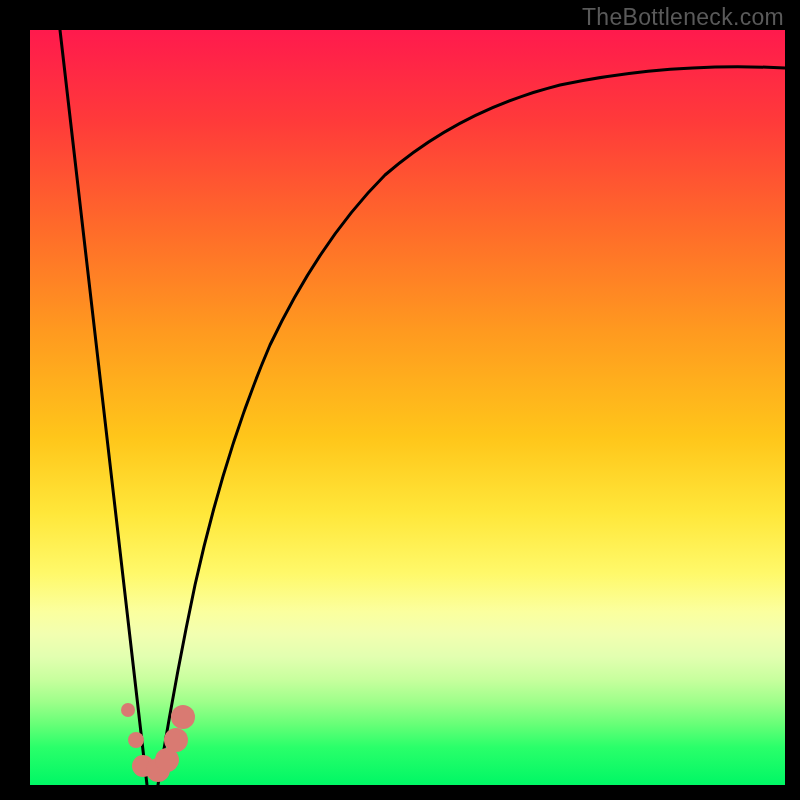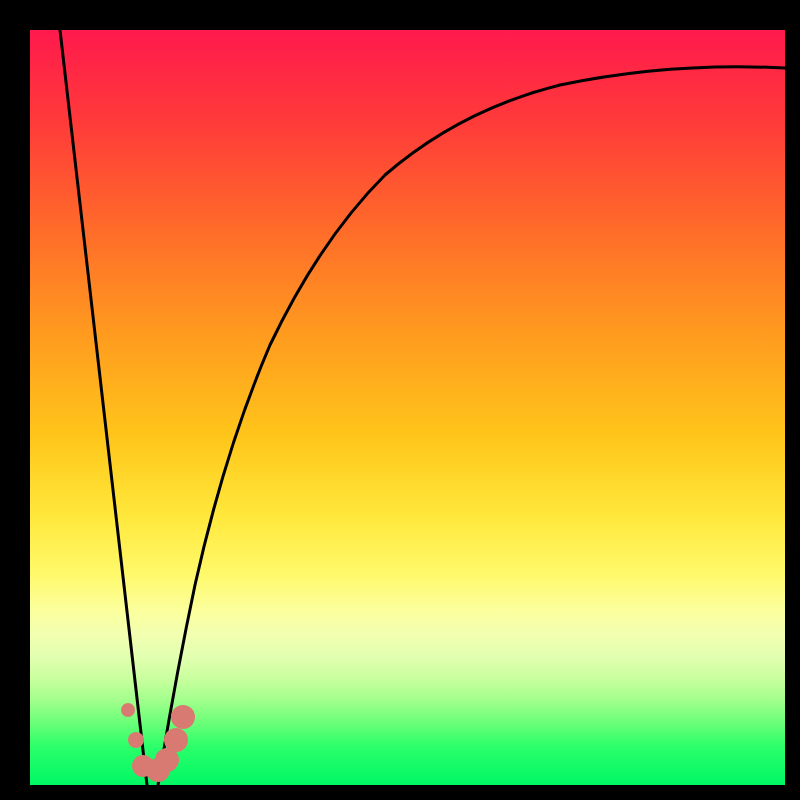--- a/index.html
+++ b/index.html
@@ -55,20 +55,21 @@
     top: 0;
     width: 755px;
     height: 755px;
     overflow: visible;
   }
 </style>
 </head>
 <body>
 
 <div class="frame">
+  <div class="watermark">TheBottleneck.com</div>
 
   <div class="plot-area">
     <svg class="curve" viewBox="0 0 755 755" preserveAspectRatio="none">
 
       <path d="M 30 0 L 117 755" stroke="#000" stroke-width="3" fill="none" stroke-linecap="round"></path>
 
       <path d="M 128 755
                Q 145 650 165 555
                Q 195 420 240 315
                Q 290 210 355 145

